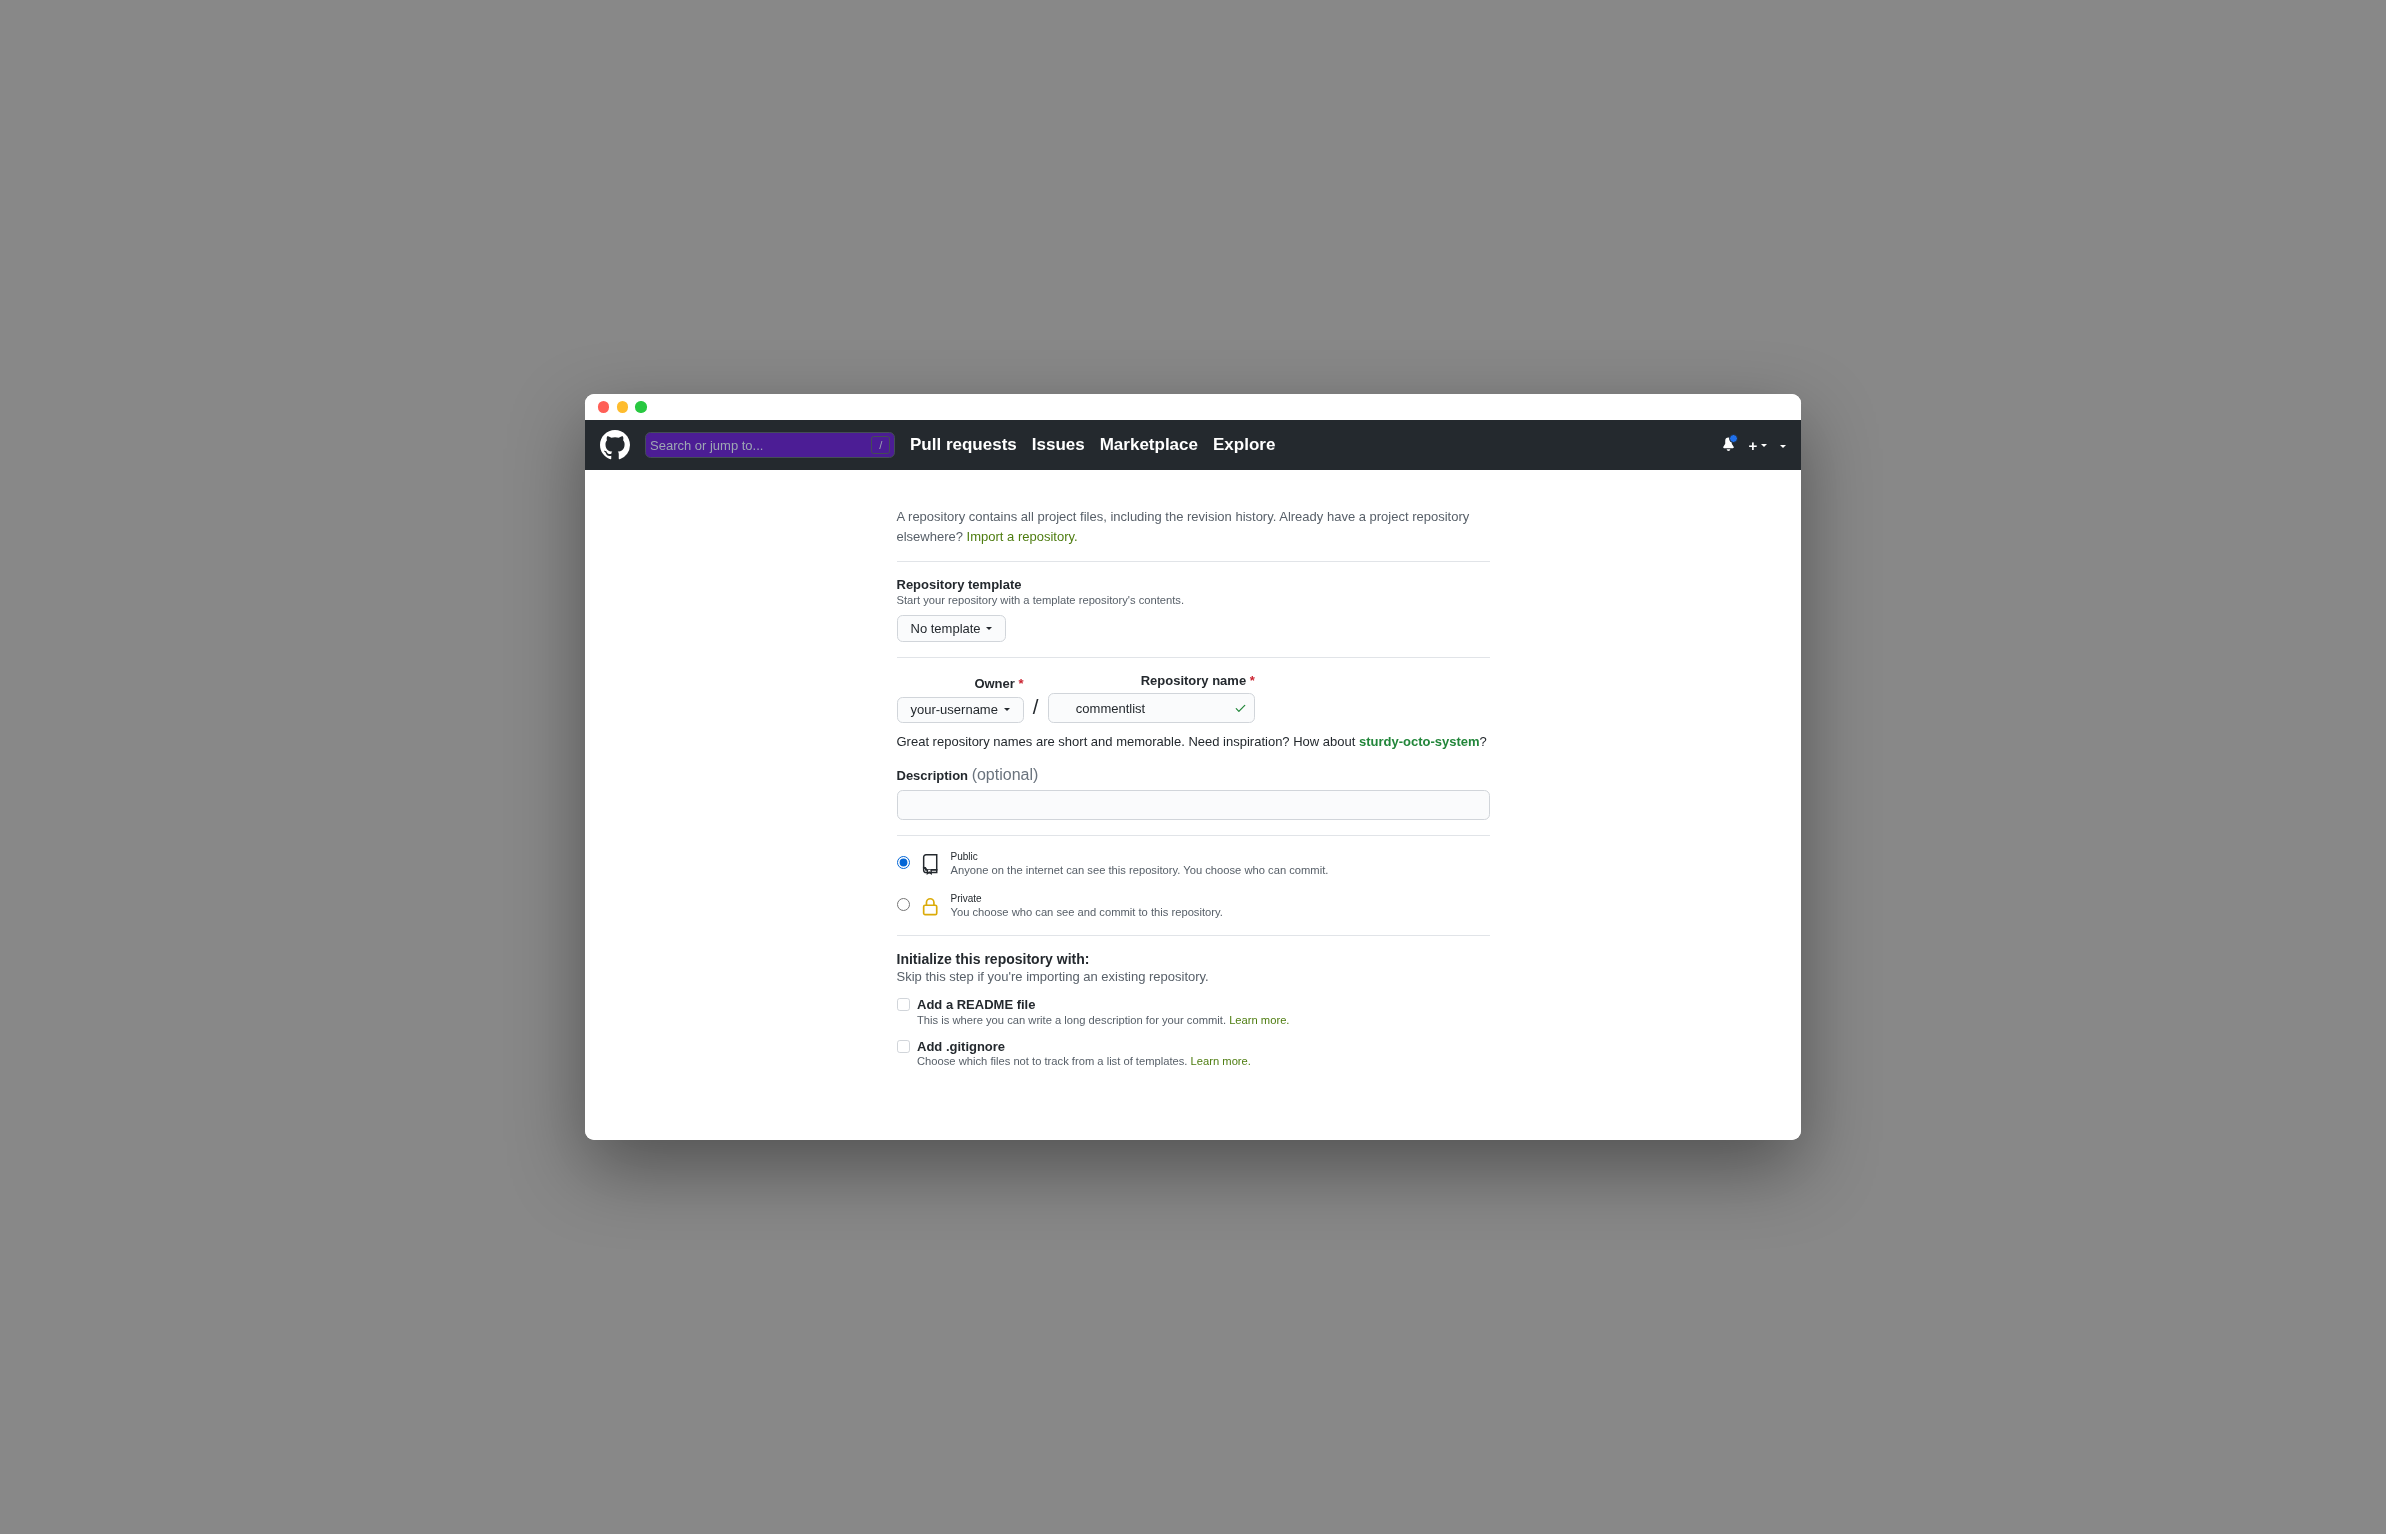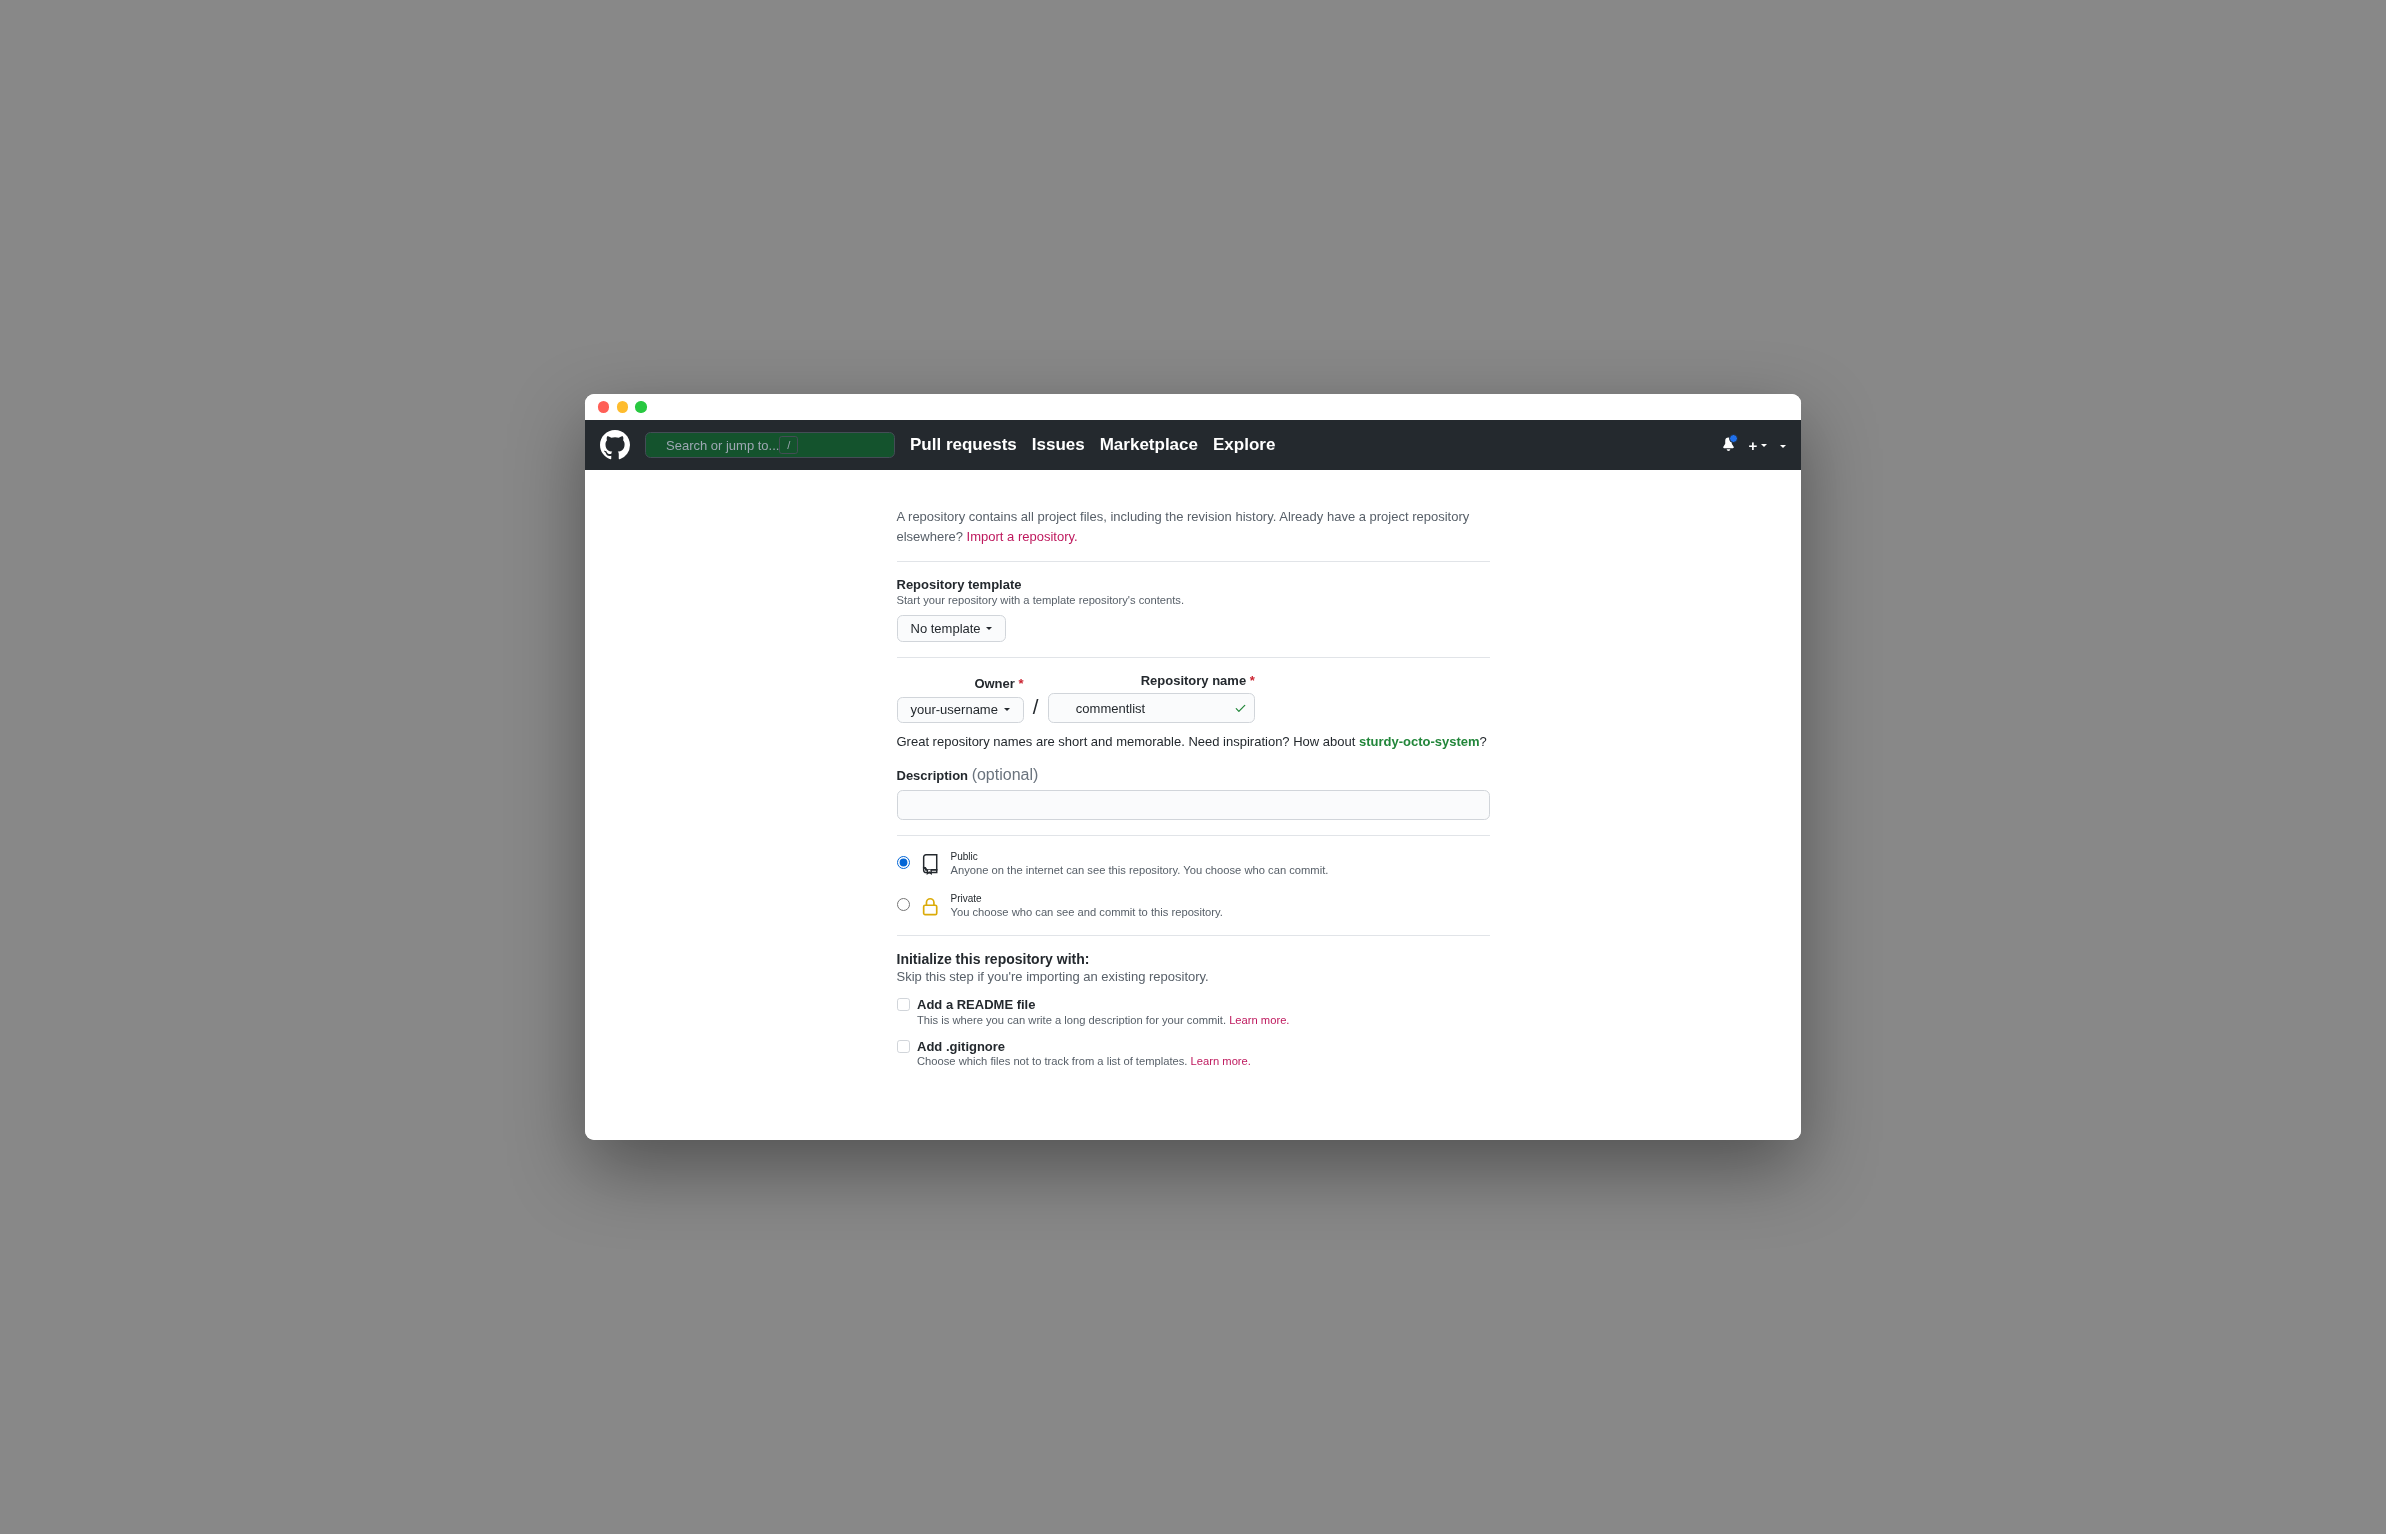--- a/index.html
+++ b/index.html
@@ -39,28 +39,29 @@
     height: 50px;
     display: flex;
     align-items: center;
     padding: 0 15px;
     color: #fff;
   }
   .gh-logo { width: 30px; height: 30px; fill: #fff; margin-right: 15px; }
   .search-box {
     width: 250px;
     height: 26px;
-    background: #14532d;
+    background: #4c1d95;
     border: 0.9px solid #444d56;
     border-radius: 5.6px;
     display: flex;
     align-items: center;
-    padding: 0 20px;
+    padding: 0 4px;
     color: #9ea7b3;
     font-size: 13px;
+    justify-content: space-between;
     margin-right: 15px;
   }
   .slash-key {
     width: 18.6px; height: 18.6px;
     border: 0.9px solid #444d56;
     border-radius: 2.8px;
     display: flex; align-items: center; justify-content: center;
     font-size: 11.2px;
     color: #9ea7b3;
   }
@@ -106,21 +107,21 @@
     margin: 37px auto 0;
     color: #24292e;
   }
   h1 { font-size: 22.4px; font-weight: 400; margin-bottom: 3.7px; }
   .subhead {
     font-size: 13px;
     color: #586069;
     margin-bottom: 3.7px;
     line-height: 1.5;
   }
-  .link { color: #be185d; text-decoration: none; }
+  .link { color: #4d7c0f; text-decoration: none; }
   .green-link { color: #22863a; font-weight: 600; }
   hr.rule {
     border: none;
     border-top: 0.9px solid #e1e4e8;
     margin: 15px 0;
   }
   .section-label {
     font-size: 13px;
     font-weight: 600;
     color: #24292e;

